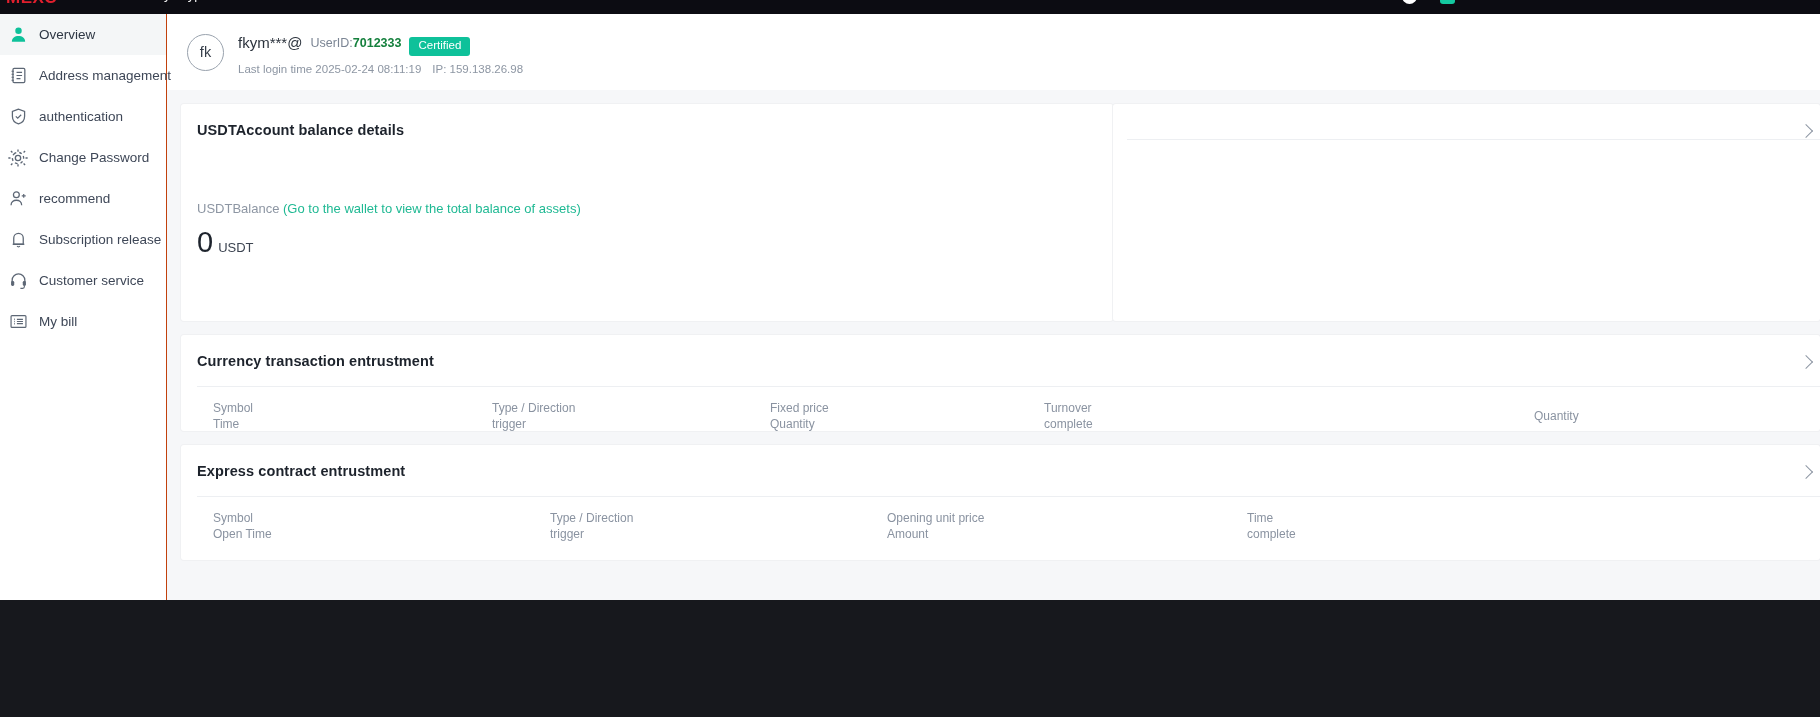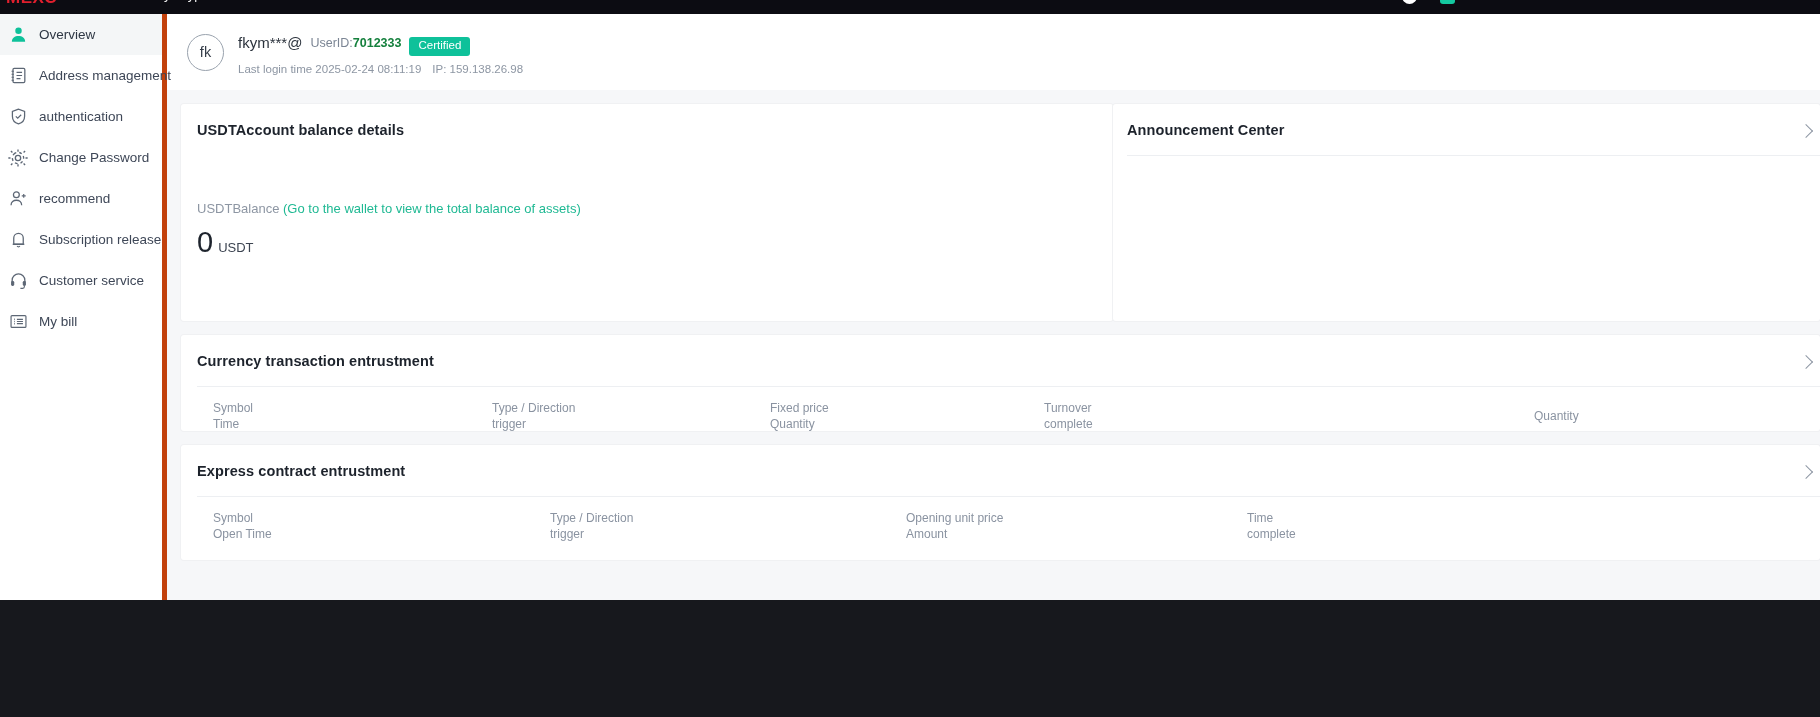--- a/index.html
+++ b/index.html
@@ -32,21 +32,21 @@
     width: 15px; height: 15px; border-radius: 50%;
   }
   .navicon.globe { background: #ffffff; }
   .navicon.dl { background: #14c9a0; border-radius: 3px; }
 
   
   .sidebar {
     position: absolute; top: 14px; left: 0;
     width: 167px; height: 586px;
     background: #ffffff;
-    border-right: 5px solid #c2410c;
+    border-right: 1px solid #c2410c;
     z-index: 20;
   }
   .side-item {
     display: flex; align-items: center;
     height: 41px;
     padding-left: 6px;
     gap: 9px;
     cursor: pointer;
     color: #3e4757;
     font-size: 13.5px;
@@ -323,23 +323,20 @@
         <span>USDTBalance</span>
         <span class="lnk">(Go to the wallet to view the total balance of assets)</span>
       </div>
       <div class="bal-value">
         <span class="bal-num">0</span>
         <span class="bal-unit">USDT</span>
       </div>
     </section>
 
     <section class="card card-ann">
-      <div class="ann-head">
-        <div class="card-title">Announcement Center</div>
-      </div>
       <span class="chev chev-ann"></span>
       <div class="ann-rule"></div>
     </section>
 
   </div>
 
   <section class="sect sect-currency">
     <div class="card-title">Currency transaction entrustment</div>
     <span class="chev chev-sect"></span>
     <div class="sect-rule"></div>
@@ -372,21 +369,21 @@
     <div class="sect-rule"></div>
     <div class="colrow">
       <div class="col" style="left:16px">
         <span class="l1">Symbol</span>
         <span class="l2">Open Time</span>
       </div>
       <div class="col" style="left:353px">
         <span class="l1">Type / Direction</span>
         <span class="l2">trigger</span>
       </div>
-      <div class="col" style="left:709px">
+      <div class="col" style="left:690px">
         <span class="l1">Opening unit price</span>
         <span class="l2">Amount</span>
       </div>
       <div class="col" style="left:1050px">
         <span class="l1">Time</span>
         <span class="l2">complete</span>
       </div>
     </div>
   </section>
 

